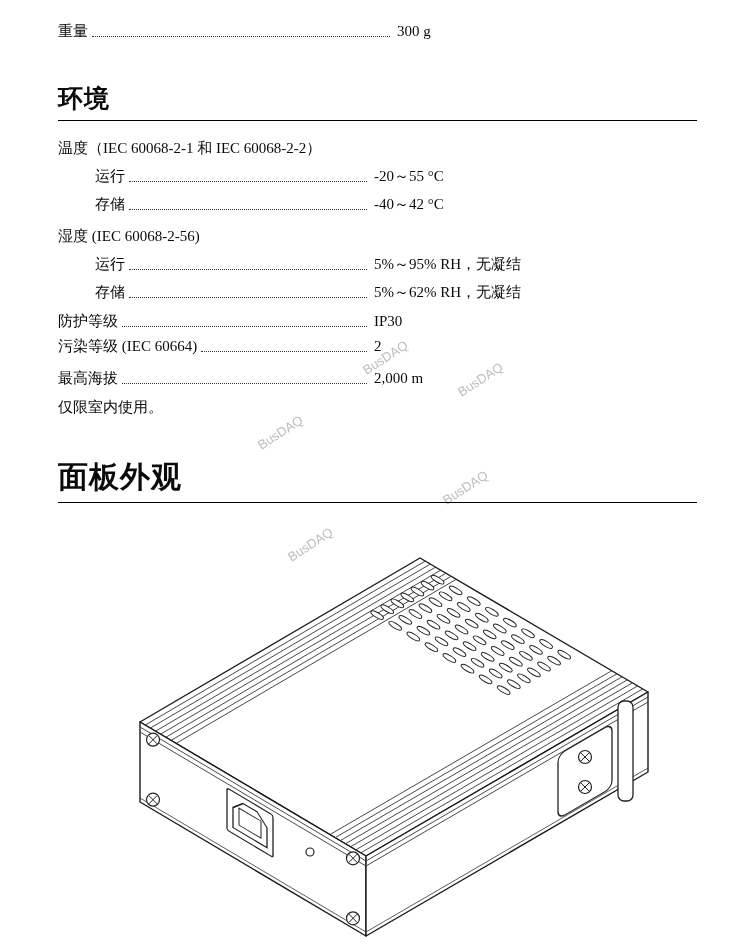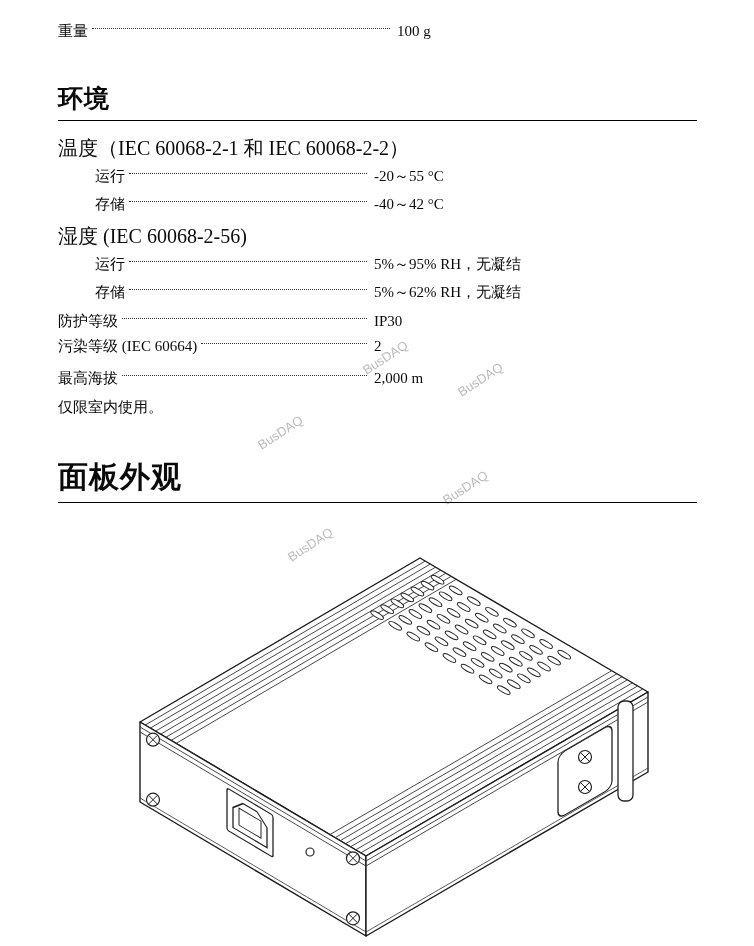--- a/index.html
+++ b/index.html
@@ -10,42 +10,42 @@
     height: 946px;
     margin: 0 auto;
     background: #ffffff;
     font-family: "Liberation Serif", "DejaVu Serif", serif;
     color: #0a0a0a;
     overflow: hidden;
   }
   .content { padding: 14px 57px 0 58px; position: relative; z-index: 2; }
 
   .spec-row { display: flex; font-size: 15px; line-height: 22px; }
-  .spec-left { display: flex; width: 314px; min-width: 314px; align-items: center; }
+  .spec-left { display: flex; width: 314px; min-width: 314px; }
   .spec-left.wide { width: 337px; min-width: 337px; }
   .spec-left .label { white-space: nowrap; }
   .leader { flex: 1; border-bottom: 1.6px dotted #333; margin: 0 5px 5px 4px; }
   .spec-value { margin-left: 2px; white-space: nowrap; }
   .indent .label { padding-left: 37px; }
 
   .note { font-size: 15px; line-height: 22px; }
   .note.mt { margin-top: 36px; }
 
   h1 {
     font-family: "Liberation Sans", "DejaVu Sans", sans-serif;
     font-weight: 700;
     font-size: 25px;
     line-height: 32px;
     margin-top: 40px;
     letter-spacing: 1px;
   }
   h1.big { font-size: 30px; line-height: 38px; }
   .rule { border-top: 1.8px solid #000; margin-top: 6px; }
 
-  .group-heading { font-size: 20px; line-height: 22px; margin-top: 10px; }
+  .group-heading { font-size: 15px; line-height: 22px; margin-top: 10px; }
   .gh-first { margin-top: 16px; }
   .mt6 { margin-top: 6px; }
   .mt5 { margin-top: 6px; }
   .mt7 { margin-top: 7px; }
   .mt3 { margin-top: 3px; }
   .mt10 { margin-top: 10px; }
 
   .watermark {
     position: absolute;
     font-family: "Liberation Sans", sans-serif;
@@ -74,21 +74,21 @@
   <span class="watermark" style="left:440px; top:480px;">BusDAQ</span>
   <span class="watermark" style="left:285px; top:537px;">BusDAQ</span>
 
   <div class="content">
 
     <div class="spec-row mt6">
       <div class="spec-left wide">
         <span class="label">重量</span>
         <span class="leader"></span>
       </div>
-      <span class="spec-value">100 g</span>
+      <span class="spec-value">300 g</span>
     </div>
 
 
     <h1>环境</h1>
     <div class="rule"></div>
 
     <div class="group-heading gh-first">温度（IEC 60068-2-1 和 IEC 60068-2-2）</div>
 
     <div class="spec-row indent mt6">
       <div class="spec-left">

